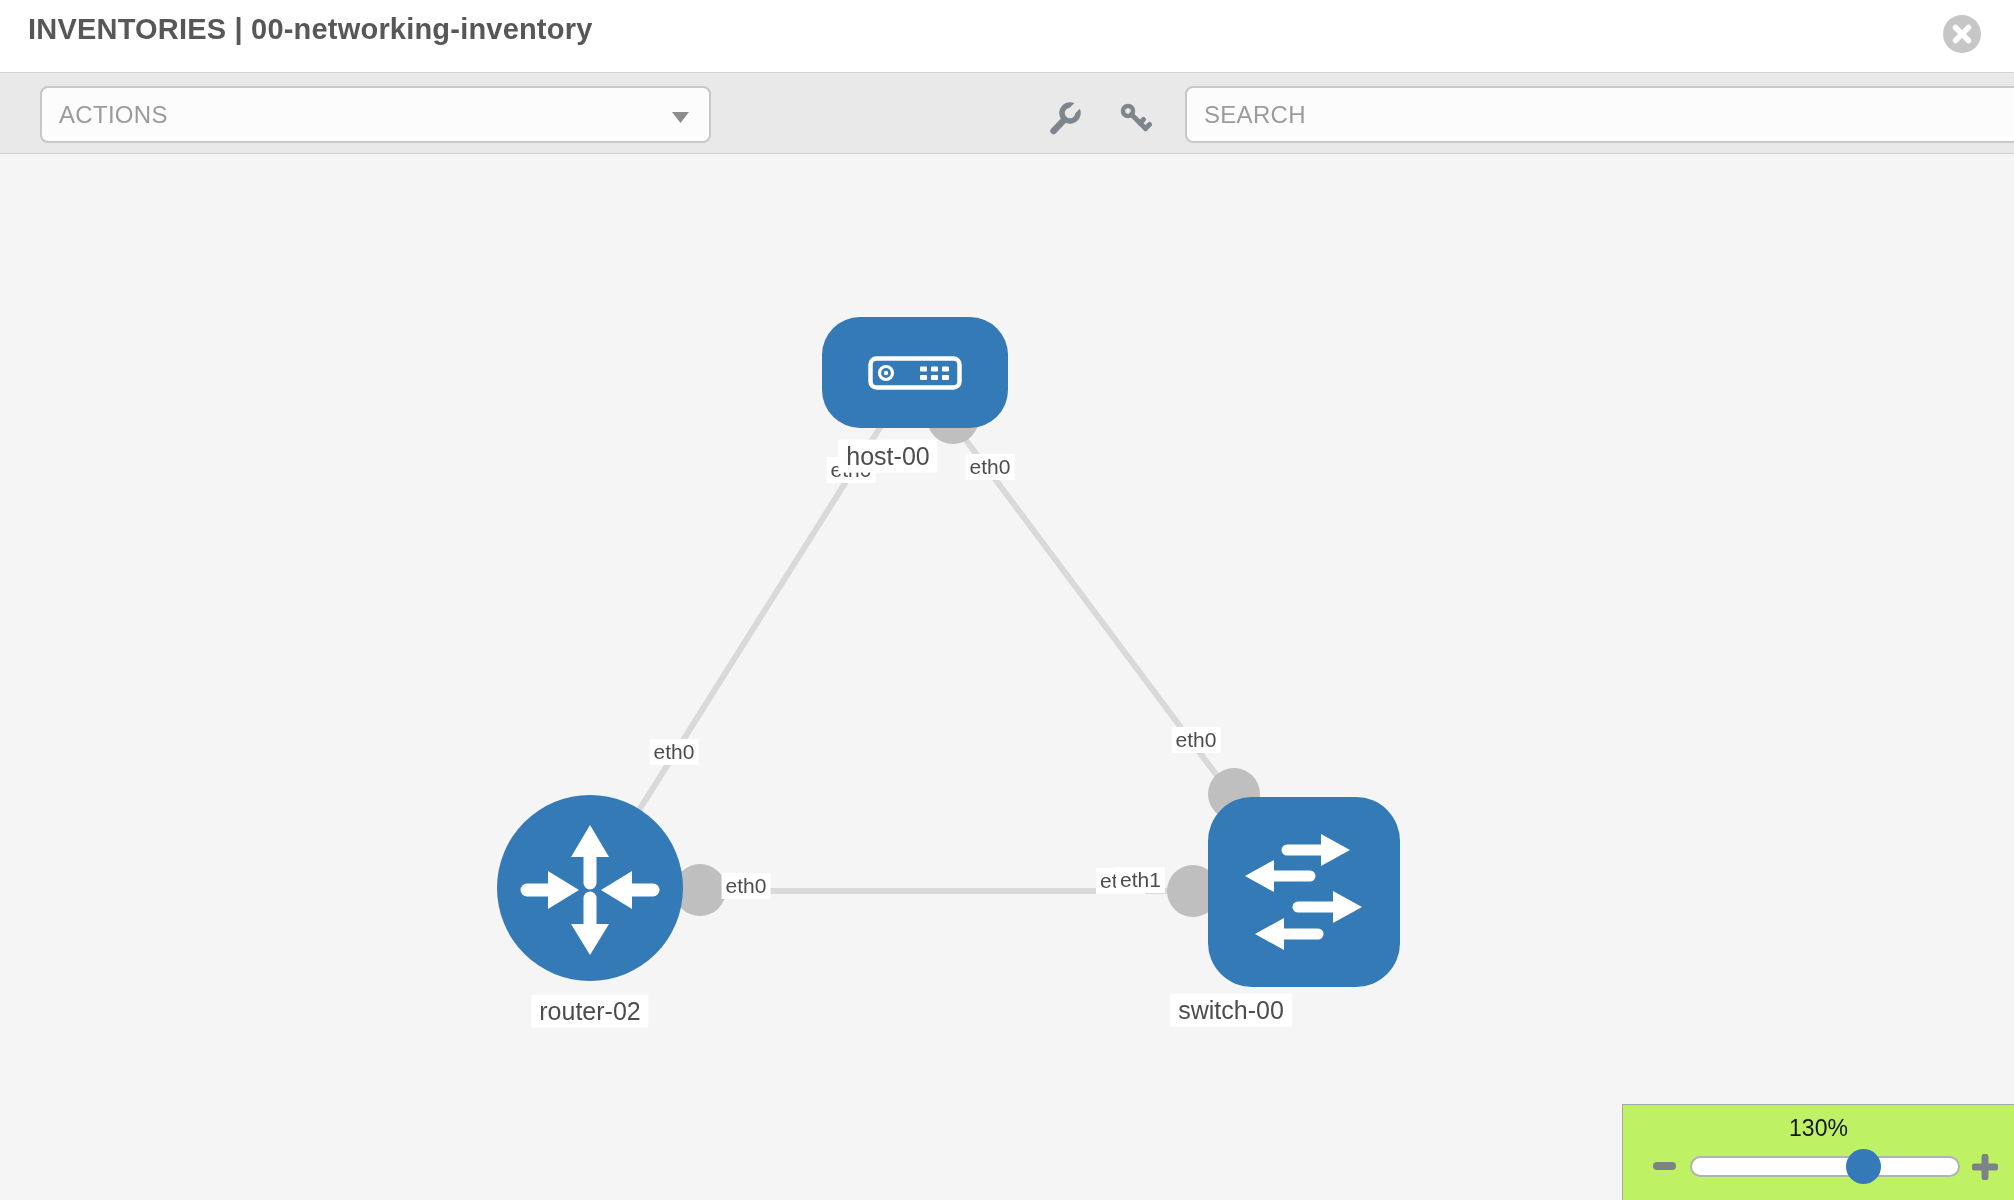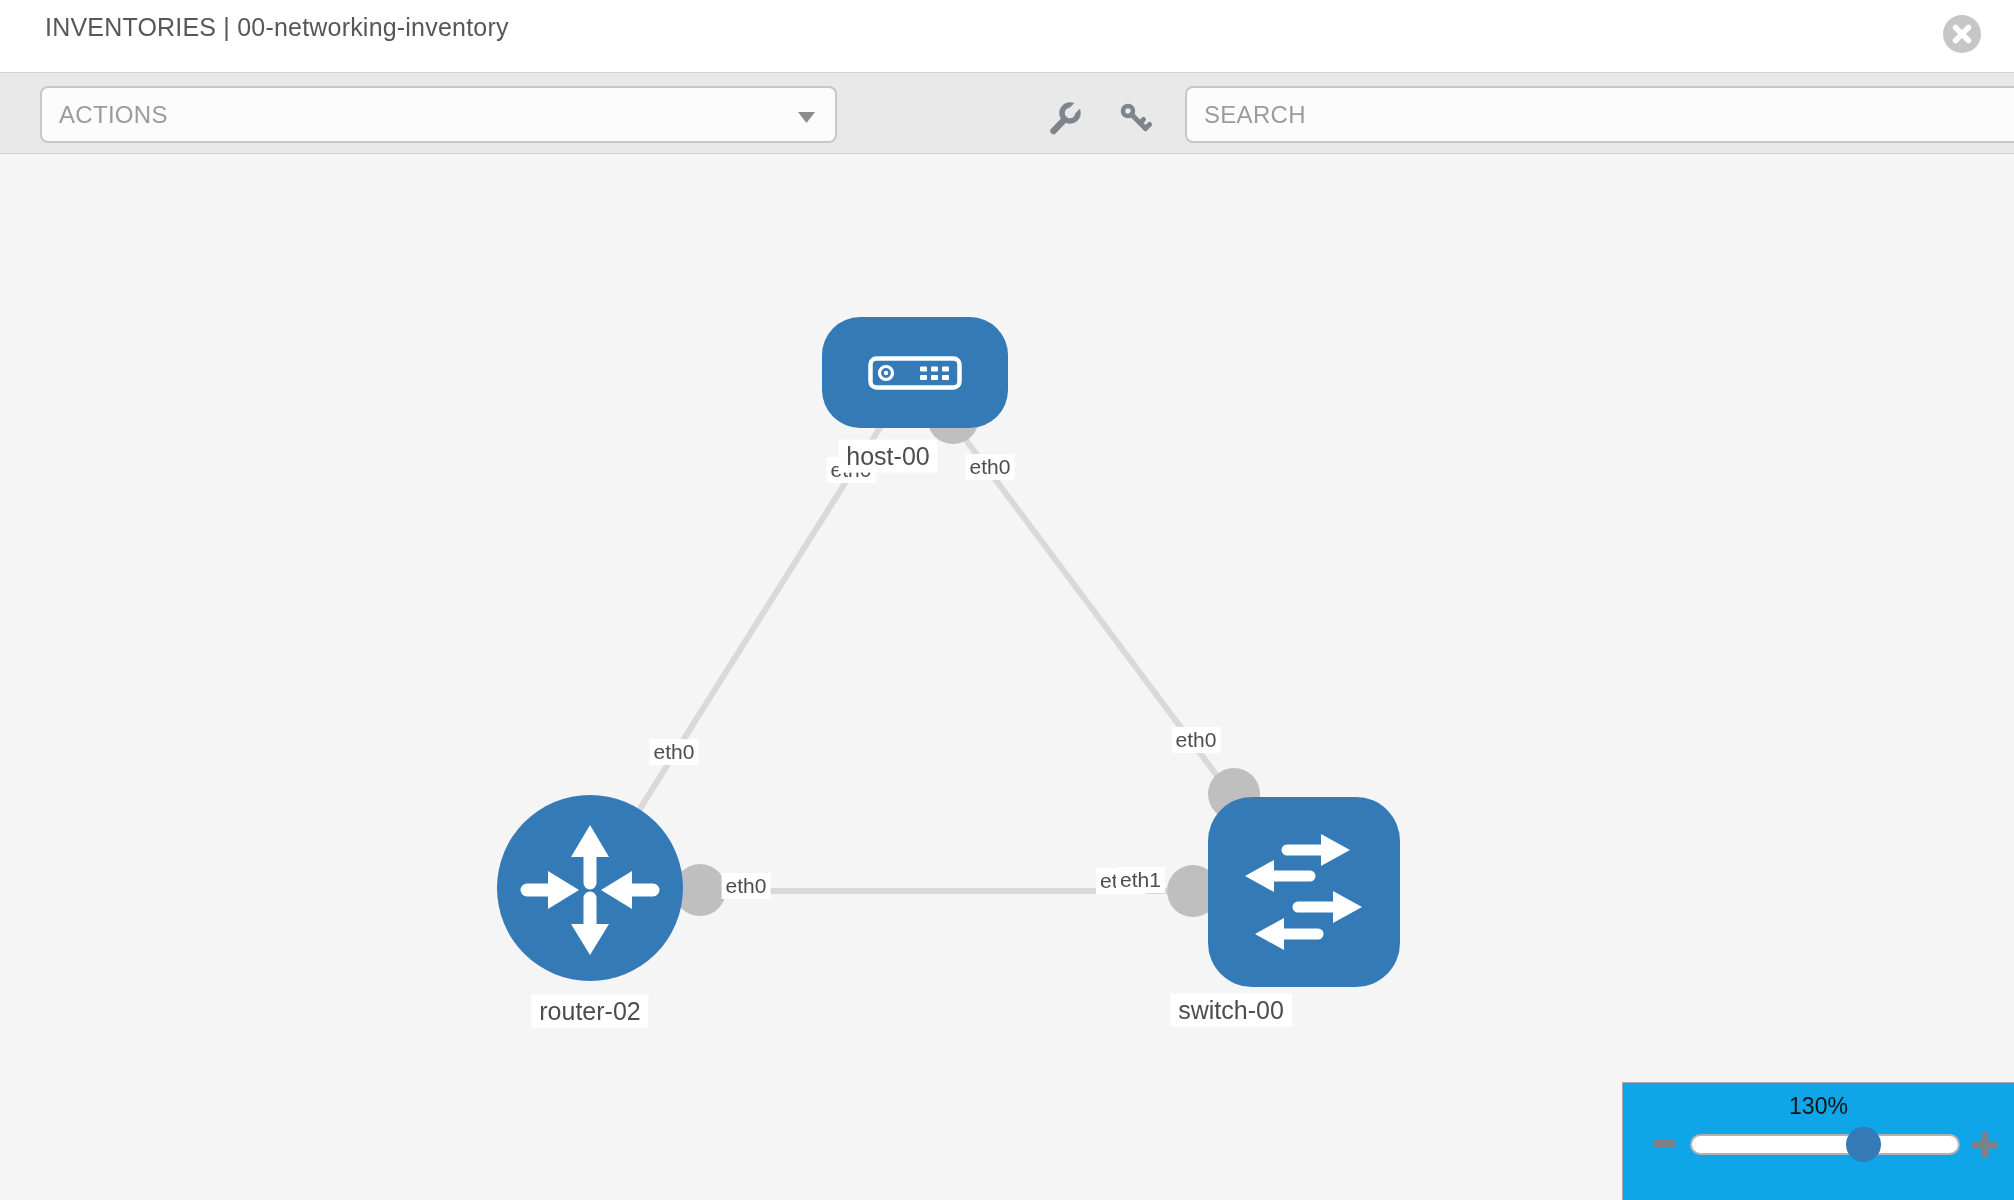--- a/index.html
+++ b/index.html
@@ -1,34 +1,34 @@
 <!DOCTYPE html>
 <html><head>
 <meta charset="utf-8">
 <style>
   * { margin:0; padding:0; box-sizing:border-box; }
   html,body { width:2014px; height:1200px; overflow:hidden;
     font-family:"Liberation Sans","DejaVu Sans",sans-serif; background:#ffffff; }
 
   
   .header { position:relative; width:100%; height:72px; background:#ffffff; }
-  .page-title { position:absolute; left:45px; top:13px; font-size:25px; font-weight:400;
+  .page-title { position:absolute; left:28px; top:13px; font-size:29px; font-weight:700;
     color:#575757; letter-spacing:.2px; }
   .close-btn { position:absolute; left:1943px; top:15px; width:38px; height:38px;
     border:none; background:transparent; cursor:pointer; padding:0; }
 
   
   .toolbar { position:relative; width:100%; height:82px; background:#e9e9e9;
     border-top:1px solid #d2d2d2; border-bottom:1px solid #d2d2d2; }
   .select-box { position:absolute; top:13px; height:57px; background:#fcfcfc;
     border:2px solid #c7c7c7; border-radius:8px; display:flex; align-items:center;
     cursor:pointer; }
   .select-box .lbl { font-size:24px; color:#9b9b9b; padding-left:17px; letter-spacing:.3px; }
   .select-box .caret { position:absolute; right:20px; top:24px; }
-  .actions-box { left:40px; width:797px; }
+  .actions-box { left:40px; width:671px; }
   .search-box { left:1185px; width:884px; }
   .tool-icon-btn { position:absolute; top:98px; width:40px; height:40px; border:none;
     background:transparent; cursor:pointer; padding:0; }
   .toolbar .tool-icon-btn { top:26px; }
   .wrench-btn { left:1045px; }
   .key-btn { left:1115px; }
 
   
   .canvas { position:relative; width:2014px; height:1046px; background:#f5f5f5; overflow:hidden; }
   .links-svg { position:absolute; left:0; top:0; }
@@ -39,22 +39,22 @@
   .node-router { left:497px;  top:641px; width:186px; height:186px; border-radius:50%; }
   .node-switch { left:1208px; top:643px; width:192px; height:190px; border-radius:44px; }
 
   .net-label { position:absolute; background:#ffffff; color:#4d4d4d; white-space:nowrap;
     z-index:5; line-height:1.15; }
   .node-label  { font-size:25px; padding:2px 8px; transform:translate(-50%,-50%); z-index:7; }
   .iface-label { font-size:21px; padding:1px 4px; transform:translate(-50%,-50%); }
   .iface-label.abs { transform:none; }
 
   
-  .zoom-panel { position:absolute; right:0; bottom:0; width:392px; height:118px;
-    background:#0ea5e9; border-top:1px solid #a8a8a8; border-left:1px solid #a8a8a8; z-index:10; }
+  .zoom-panel { position:absolute; right:0; bottom:0; width:392px; height:96px;
+    background:#bef264; border-top:1px solid #a8a8a8; border-left:1px solid #a8a8a8; z-index:10; }
   .zoom-level { margin-top:10px; width:100%; text-align:center; font-size:23px; color:#141414; }
   .slider-row { position:absolute; left:0; top:47px; width:100%; height:44px; }
   .zoom-minus { position:absolute; left:30px; top:10px; width:23px; height:8px;
     border-radius:4px; background:#7d8287; border:none; cursor:pointer; padding:0; }
   .zoom-track { position:absolute; left:67px; top:4px; width:270px; height:21px;
     background:#ffffff; border:2px solid #b2b2b2; border-radius:12px; cursor:pointer; }
   .zoom-thumb { position:absolute; left:154px; top:-9px; width:35px; height:35px;
     border-radius:50%; background:#337ab7; cursor:grab; }
   .zoom-plus { position:absolute; left:349px; top:2px; width:26px; height:26px;
     border:none; background:transparent; cursor:pointer; padding:0; }

